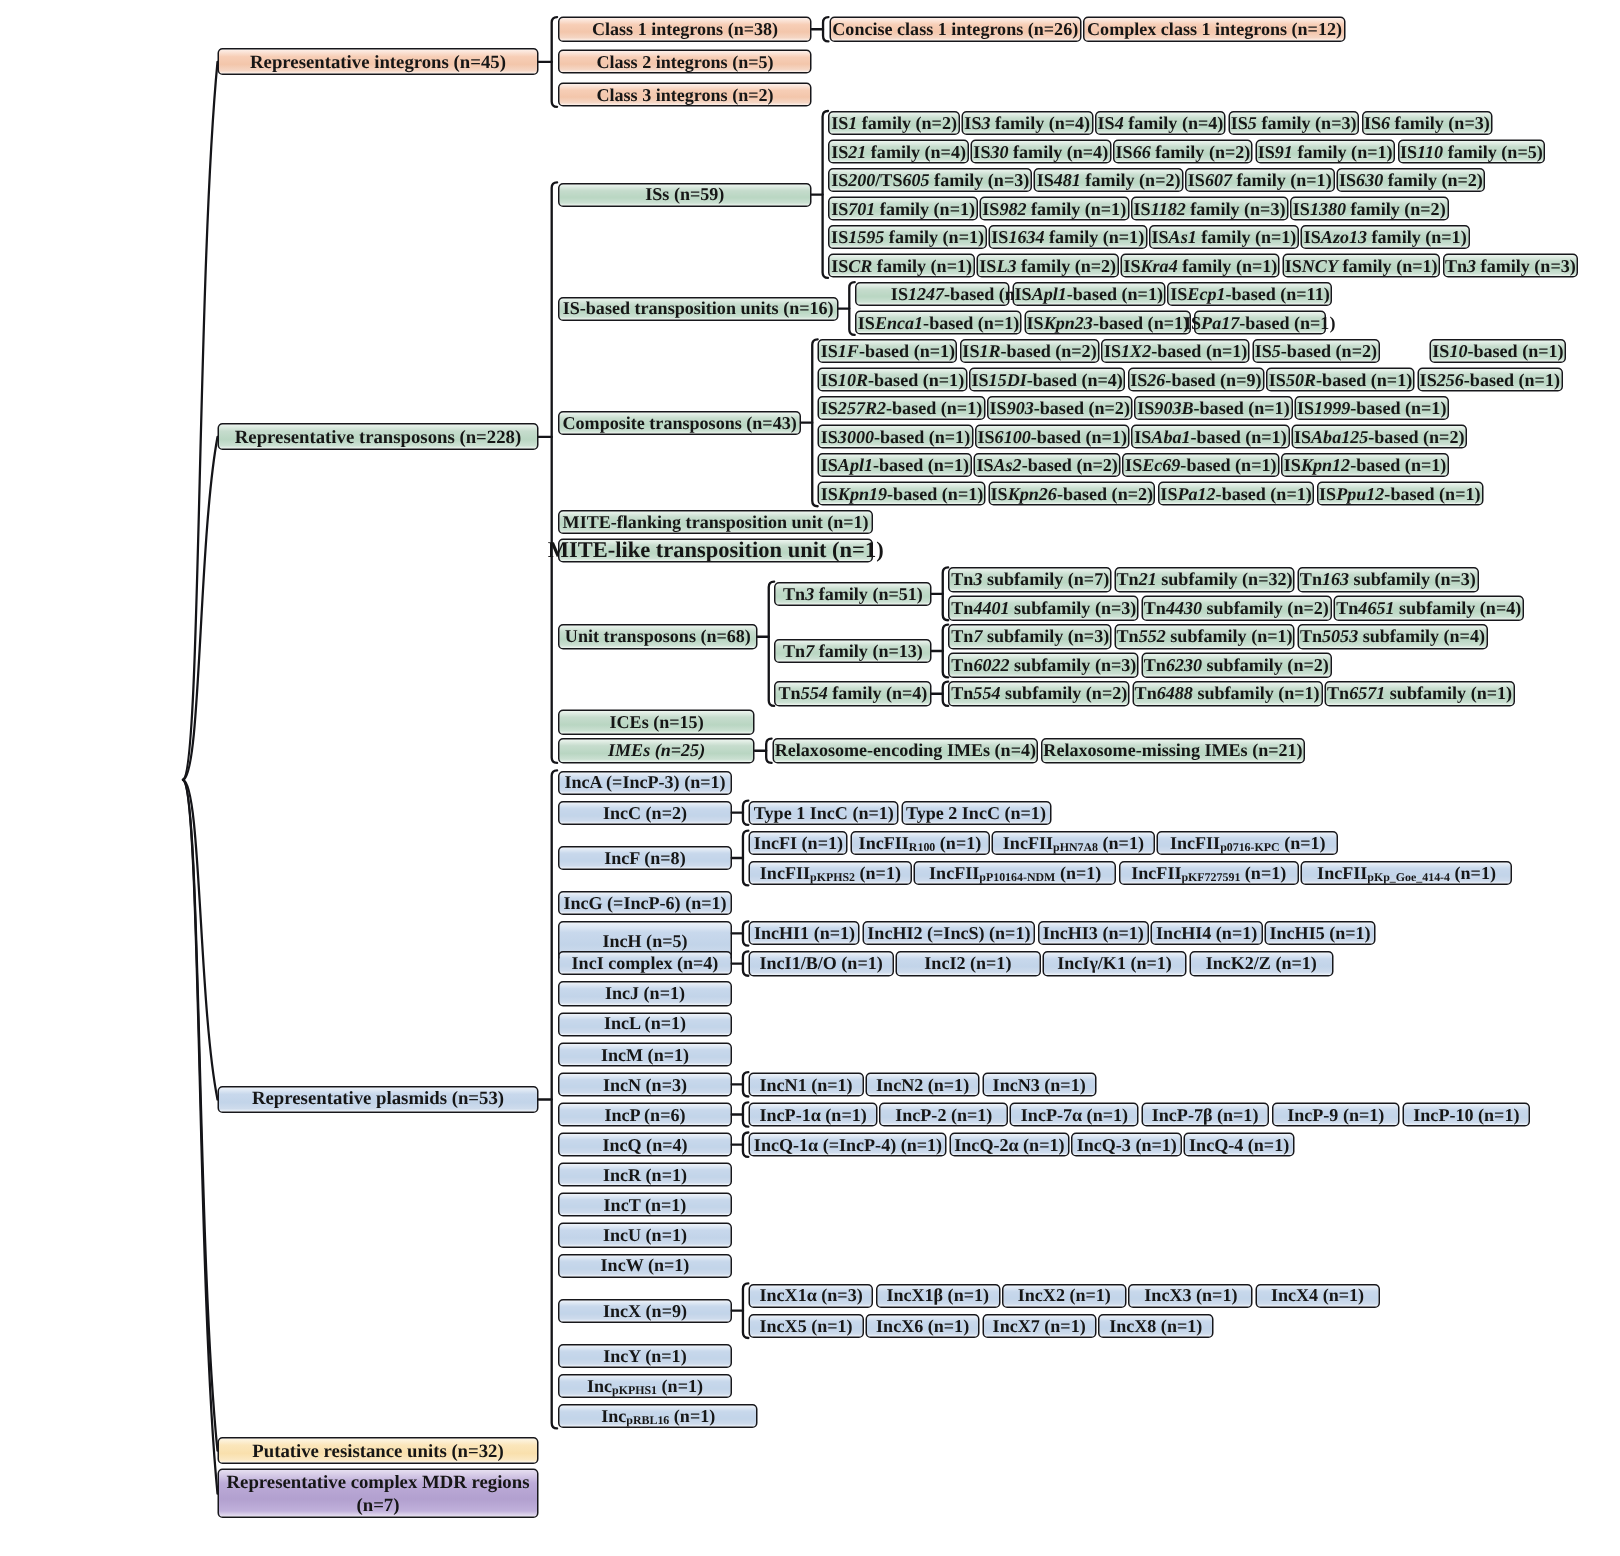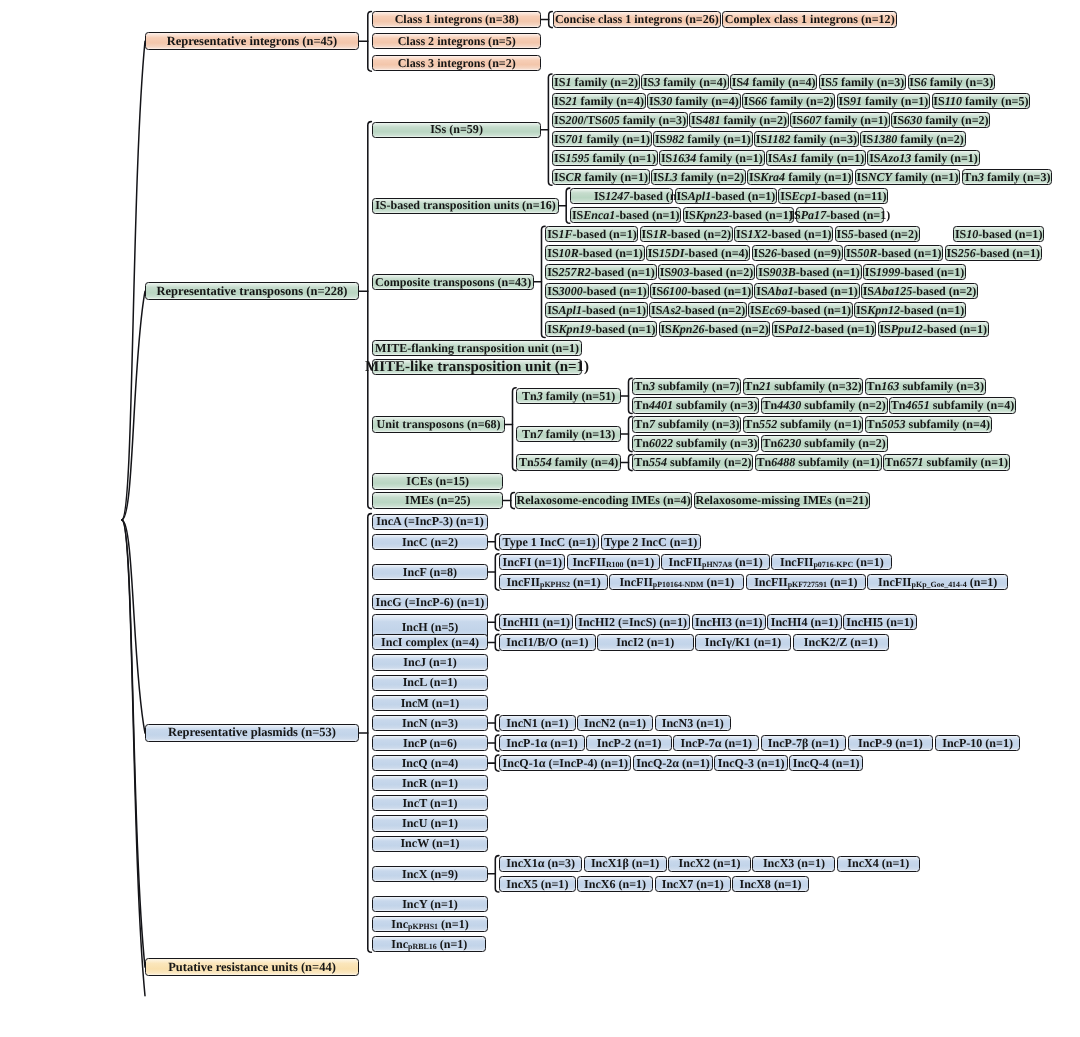--- a/index.html
+++ b/index.html
@@ -341,21 +341,21 @@
     </div>
     <div class="node c-green" style="left: 754.6px; top: 454.4px; width: 127px; height: 16.2px; font-size: 12.05px;">
       <span class="t">Tn<i>6488</i> subfamily (n=1)</span>
     </div>
     <div class="node c-green" style="left: 882.9px; top: 454.4px; width: 127px; height: 16.2px; font-size: 12.05px;">
       <span class="t">Tn<i>6571</i> subfamily (n=1)</span>
     </div>
     <div class="node c-green" style="left: 372.3px; top: 473.4px; width: 130.9px; height: 16.2px; font-size: 12.05px;">
       <span class="t">ICEs (n=15)</span>
     </div>
-    <div class="node c-green" style="left: 372.3px; top: 492.4px; width: 130.9px; height: 16.2px; font-size: 12.05px;">
+    <div class="node c-green" style="left: 372.3px; top: 492.4px; width: 130.9px; height: 16.2px; font-size: 12.05px; font-style: italic;">
       <span class="t">IMEs (n=25)</span>
     </div>
     <div class="node c-green" style="left: 514.7px; top: 492.44px; width: 177.8px; height: 16.2px; font-size: 12.05px;">
       <span class="t">Relaxosome-encoding IMEs (n=4)</span>
     </div>
     <div class="node c-green" style="left: 693.8px; top: 492.44px; width: 176.4px; height: 16.2px; font-size: 12.05px;">
       <span class="t">Relaxosome-missing IMEs (n=21)</span>
     </div>
     <div class="node c-blue" style="left: 145px; top: 723.96px; width: 214px; height: 18px; font-size: 12.5px;">
       <span class="t">Representative plasmids (n=53)</span>
@@ -533,19 +533,22 @@
     </div>
     <div class="node c-blue" style="left: 732.3px; top: 875.76px; width: 76.4px; height: 16.2px; font-size: 12.05px;">
       <span class="t">IncX8 (n=1)</span>
     </div>
     <div class="node c-blue" style="left: 372.3px; top: 895.9px; width: 115.4px; height: 16.2px; font-size: 12.05px;">
       <span class="t">IncY (n=1)</span>
     </div>
     <div class="node c-blue" style="left: 372.3px; top: 916px; width: 115.4px; height: 16.2px; font-size: 12.05px;">
       <span class="t">Inc<sub>pKPHS1</sub> (n=1)</span>
     </div>
-    <div class="node c-blue" style="left: 372.3px; top: 936.1px; width: 114px; height: 16.2px; font-size: 12.05px;">
+    <div class="node c-blue" style="left: 372.3px; top: 936.1px; width: 133px; height: 16.2px; font-size: 12.05px;">
       <span class="t">Inc<sub>pRBL16</sub> (n=1)</span>
     </div>
     <div class="node c-orange" style="left: 145px; top: 958.1px; width: 214px; height: 18px; font-size: 12.5px;">
-      <span class="t">Putative resistance units (n=44)</span>
+      <span class="t">Putative resistance units (n=32)</span>
+    </div>
+    <div class="node c-purple" style="left: 145px; top: 978.9px; width: 214px; height: 33.6px; font-size: 12.5px; line-height: 1.18;">
+      <span class="t">Representative complex MDR regions<br>(n=7)</span>
     </div>
   </div>
 
 </body></html>

